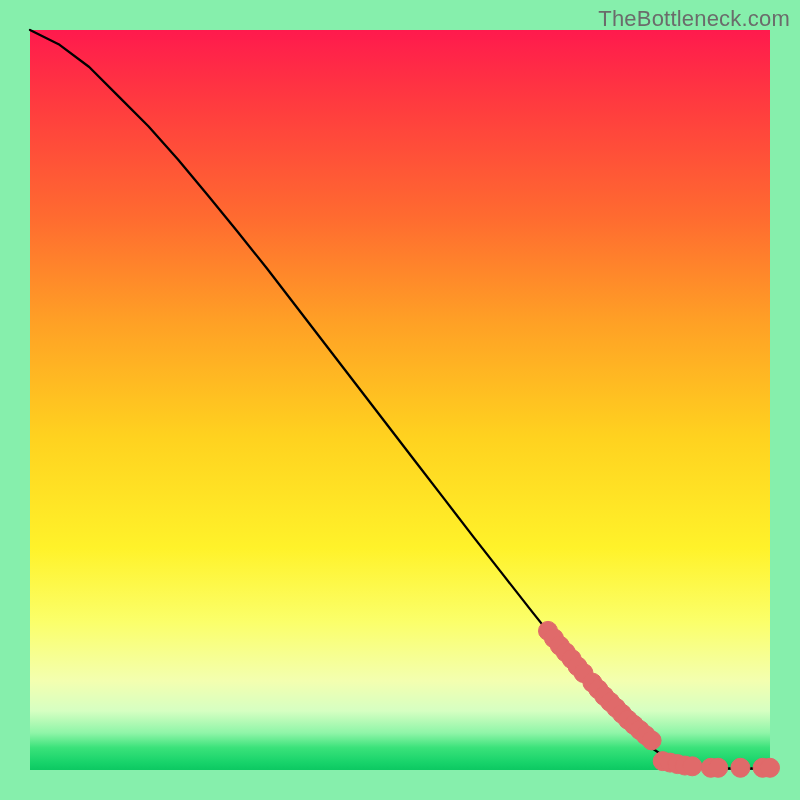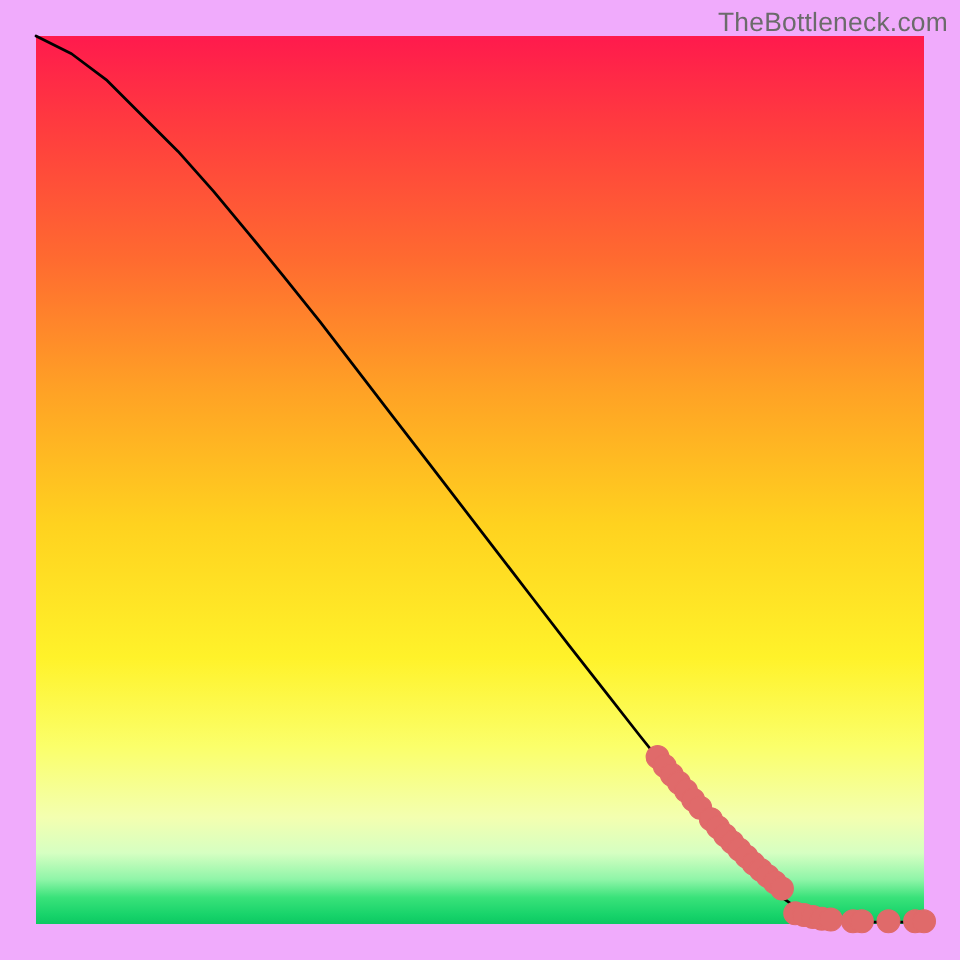--- a/index.html
+++ b/index.html
@@ -8,21 +8,21 @@
     width: 800px;
     height: 800px;
     background: #000;
     overflow: hidden;
     font-family: Arial, Helvetica, sans-serif;
   }
   .frame {
     position: absolute;
     left: 0; top: 0;
     width: 800px; height: 800px;
-    background: #f0abfc;
+    background: #86efac;
     text-decoration: underline;
   }
   .plot {
     position: absolute;
     left: 30px;
     top: 30px;
     width: 740px;
     height: 740px;
     
     background: linear-gradient(

